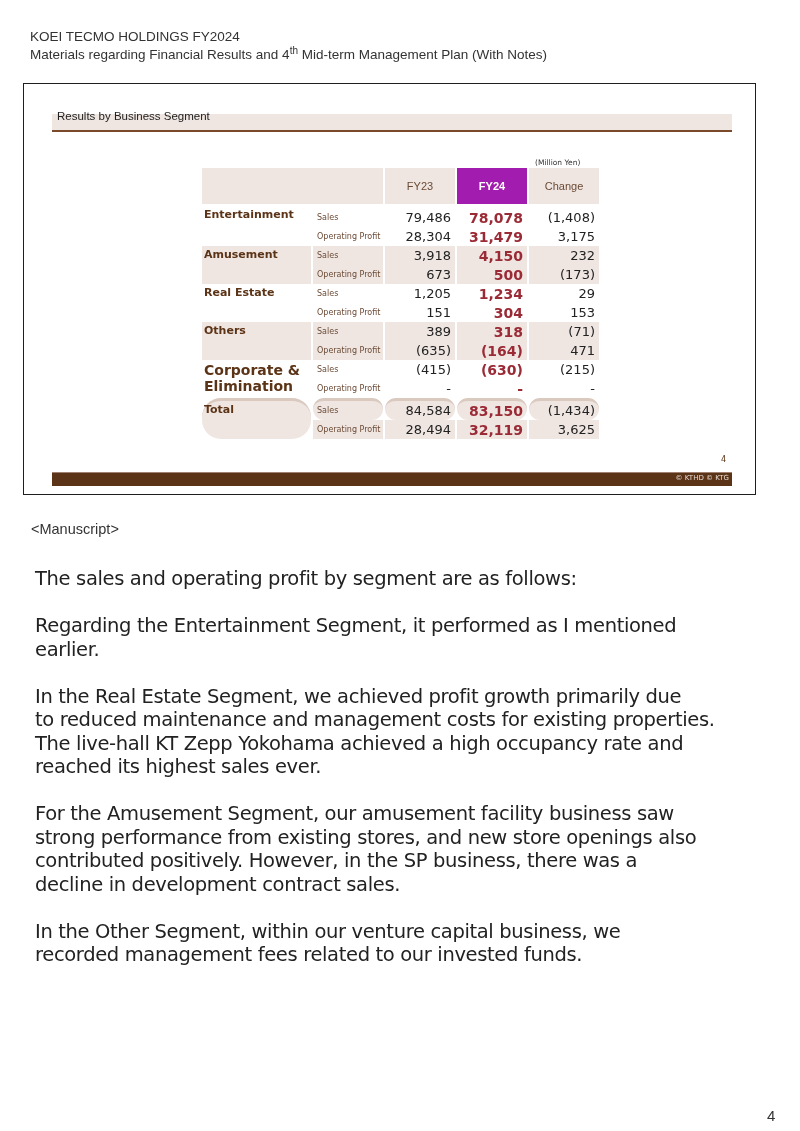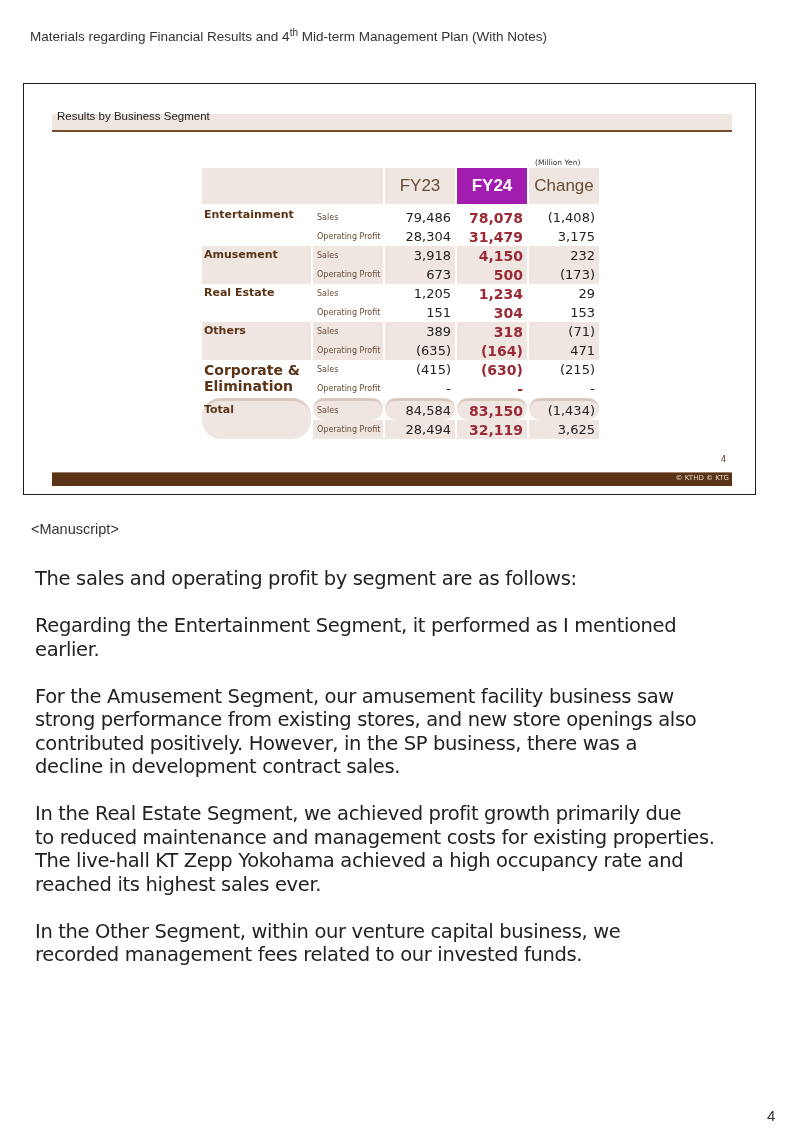--- a/index.html
+++ b/index.html
@@ -34,21 +34,21 @@
     .unit-note {
       position: absolute; left: 511px; top: 74px;
       font-size: 7.5px; color: #333;
     }
     table.seg {
       position: absolute; left: 176px; top: 84px;
       border-collapse: separate; border-spacing: 2px 0;
       font-size: 13px;
     }
     table.seg th {
-      height: 36px; font-weight: normal; font-size: 17px; color: #6b4a35;
+      height: 36px; font-weight: normal; font-size: 11px; color: #6b4a35;
       background: #efe6e2; padding: 0;
       font-family: "Liberation Sans", "DejaVu Sans", sans-serif;
     }
     table.seg th.hl { background: #a21caf; color: #fff; font-weight: bold; }
     table.seg td { height: 19px; padding: 0; vertical-align: middle; }
     .c-seg { width: 107px; font-weight: bold; color: #5b3316; font-size: 11px; padding-left: 2px !important; vertical-align: top !important; padding-top: 2px !important; }
     .c-seg.small { font-size: 14px; }
     .c-type { width: 66px; font-size: 8px; color: #6b4a35; padding-left: 4px !important; }
     .c-num { width: 66px; text-align: right; padding-right: 4px !important; color: #222; font-size: 13px; }
     .c-fy24 { color: #9a2a35; font-weight: bold; font-size: 14px; }
@@ -77,20 +77,21 @@
     .manuscript p { margin: 0 0 23.5px 0; white-space: pre-line; }
     .page-number {
       position: absolute; left: 767px; top: 1107px; font-size: 15px; color: #333;
       font-family: "Liberation Sans", sans-serif;
     }
   </style>
 </head>
 <body>
 
 <div class="doc-header">
+  <div>KOEI TECMO HOLDINGS FY2024</div>
   <div><span>Materials regarding Financial Results and 4</span><sup>th</sup><span> Mid-term Management Plan (With Notes)</span></div>
 </div>
 
 <div class="slide-frame">
   <div class="slide-title-bar"></div>
   <div class="slide-title-underline"></div>
   <div class="slide-title">Results by Business Segment</div>
   <div class="unit-note">(Million Yen)</div>
 
   <table class="seg">
@@ -195,25 +196,25 @@
     <span>© KTHD © KTG</span>
   </div>
 </div>
 
 <div class="manuscript-label">&lt;Manuscript&gt;</div>
 
 <div class="manuscript">
   <p>The sales and operating profit by segment are as follows:</p>
   <p>Regarding the Entertainment Segment, it performed as I mentioned
 earlier.</p>
+  <p>In the Real Estate Segment, we achieved profit growth primarily due
+to reduced maintenance and management costs for existing properties.
+The live-hall KT Zepp Yokohama achieved a high occupancy rate and
+reached its highest sales ever.</p>
   <p>For the Amusement Segment, our amusement facility business saw
 strong performance from existing stores, and new store openings also
 contributed positively. However, in the SP business, there was a
 decline in development contract sales.</p>
-  <p>In the Real Estate Segment, we achieved profit growth primarily due
-to reduced maintenance and management costs for existing properties.
-The live-hall KT Zepp Yokohama achieved a high occupancy rate and
-reached its highest sales ever.</p>
   <p>In the Other Segment, within our venture capital business, we
 recorded management fees related to our invested funds.</p>
 </div>
 
 <div class="page-number">4</div>
 
 </body></html>

